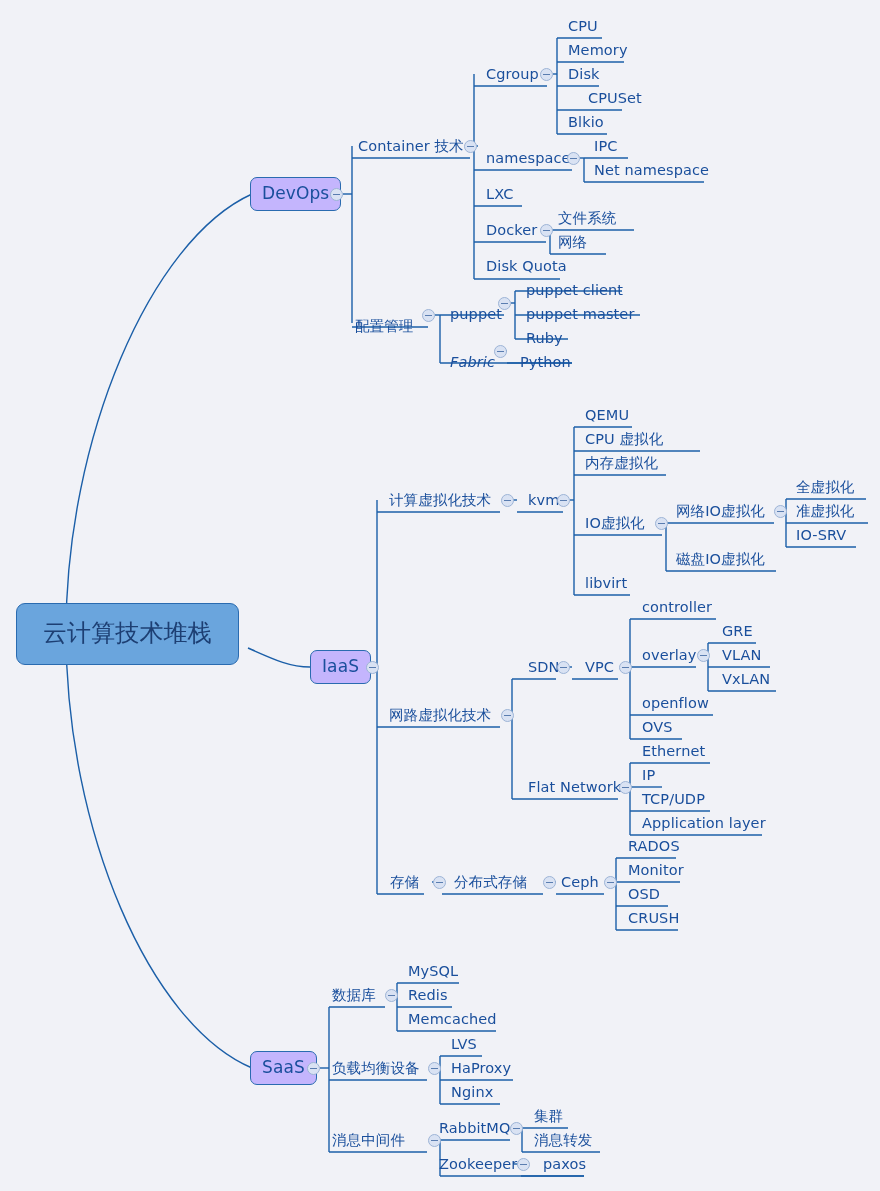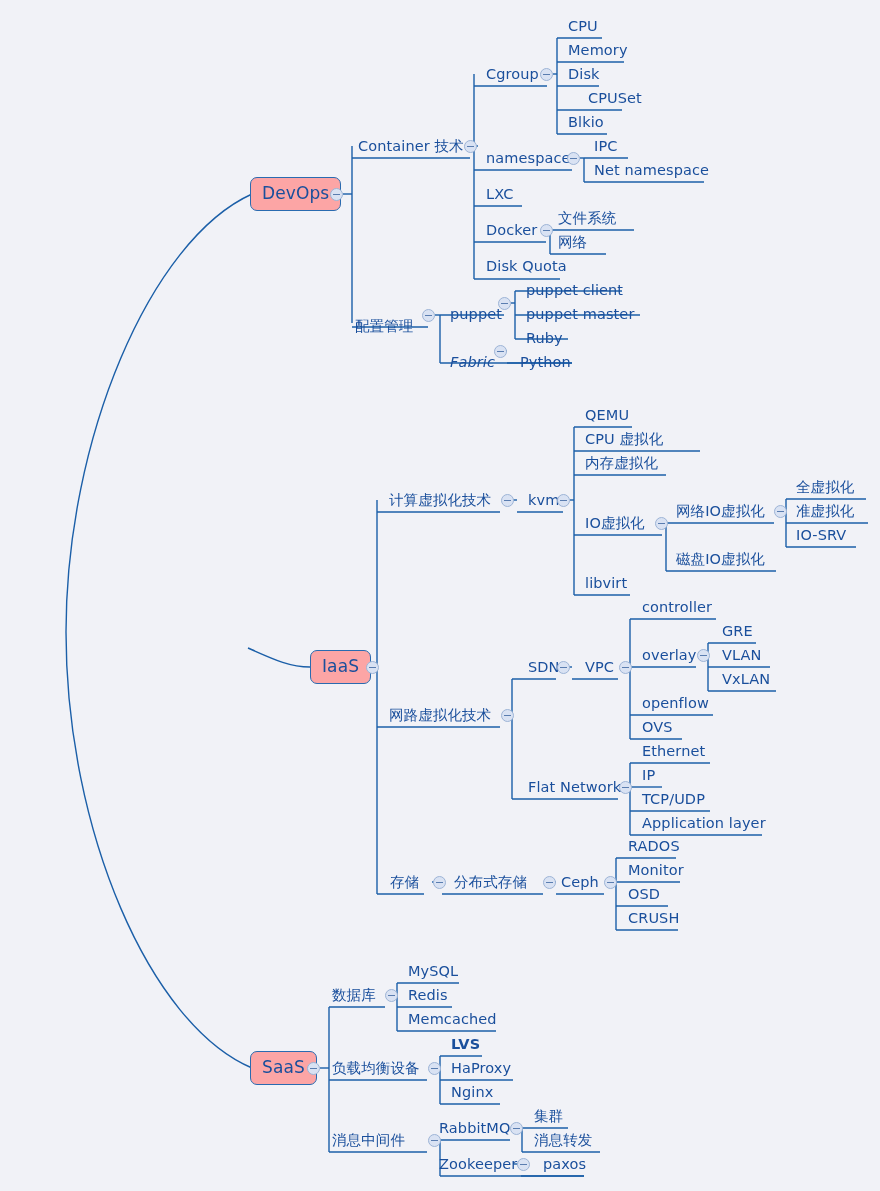--- a/index.html
+++ b/index.html
@@ -50,21 +50,21 @@
     font-size: 24px;
     padding: 0;
   }
   .node.root .label {
     color: #1d3f73;
     padding: 17px 26px 19px 26px;
     font-size: 24px;
   }
   
   .node.branch {
-    background: #fca5a5;
+    background: #c4b5fd;
     border: 1.5px solid #2a6bb0;
     border-radius: 7px;
   }
   .node.branch .label {
     color: #1a4f9c;
     padding: 7px 11px 8px 11px;
     font-size: 17px;
   }
   .collapse {
     position: absolute;
@@ -252,20 +252,23 @@
       <path d="M 517 1128 L 522 1128"></path>
       <path d="M 522 1128 L 522 1152"></path>
       <path d="M 522 1128 L 568 1128"></path>
       <path d="M 522 1152 L 600 1152"></path>
 
       <path d="M 514 1164 L 521 1164"></path>
       <path d="M 521 1176 L 584 1176"></path>
     </g>
   </svg>
 
+  <div class="node root" style="left:16px; top:603px;">
+    <span class="label">云计算技术堆栈</span>
+  </div>
 
   <div class="node branch" style="left:250px; top:177px;">
     <span class="label">DevOps</span>
   </div>
   <div class="collapse" style="left:330px; top:188px;"></div>
 
   <div class="node branch" style="left:310px; top:650px;">
     <span class="label">IaaS</span>
   </div>
   <div class="collapse" style="left:366px; top:661px;"></div>
@@ -507,21 +510,21 @@
   </div>
   <div class="node" style="left:406px; top:1012px;">
     <span class="label">Memcached</span>
   </div>
 
   <div class="node" style="left:330px; top:1061px;">
     <span class="label">负载均衡设备</span>
   </div>
   <div class="collapse" style="left:428px; top:1062px;"></div>
 
-  <div class="node" style="left:449px; top:1037px;font-weight:bold;">
+  <div class="node" style="left:449px; top:1037px;">
     <span class="label">LVS</span>
   </div>
   <div class="node" style="left:449px; top:1061px;">
     <span class="label">HaProxy</span>
   </div>
   <div class="node" style="left:449px; top:1085px;">
     <span class="label">Nginx</span>
   </div>
 
   <div class="node" style="left:330px; top:1133px;">

